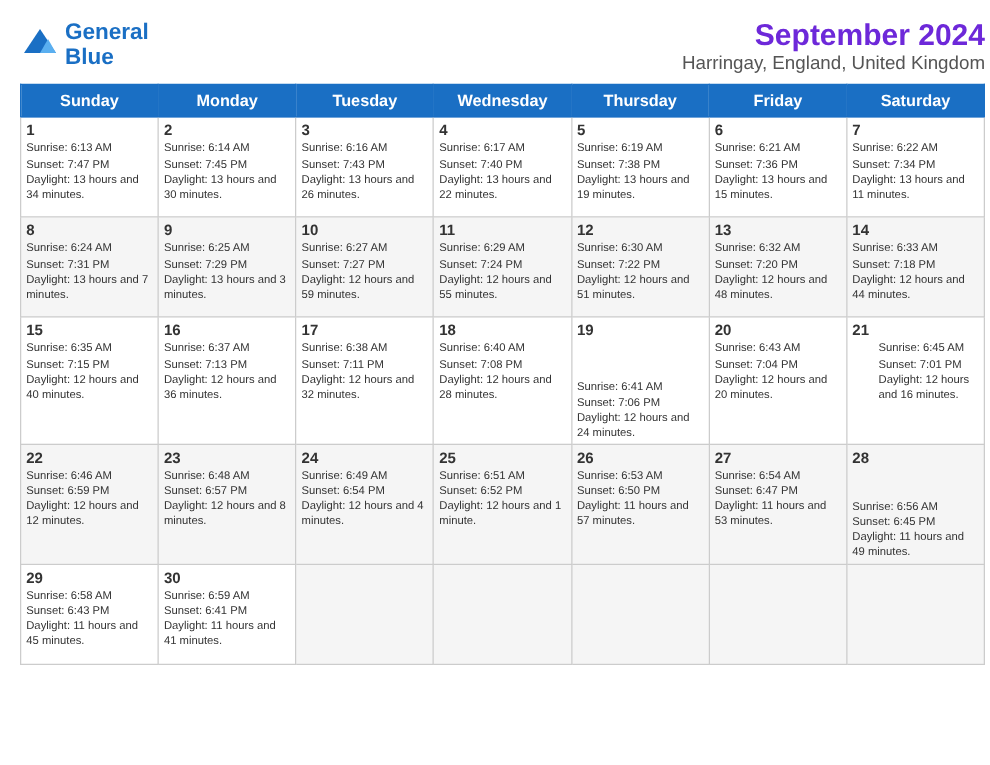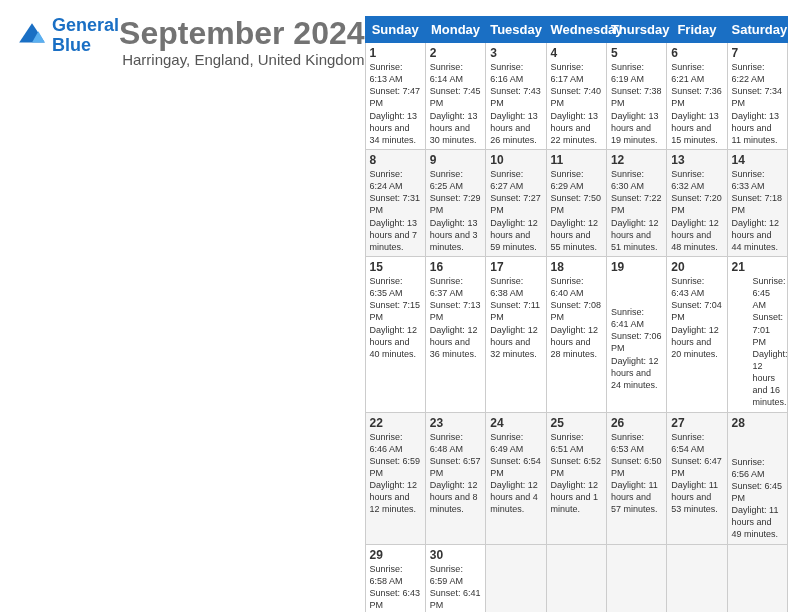--- a/index.html
+++ b/index.html
@@ -8,20 +8,21 @@
       background: #fff;
       width: 792px;
       height: 612px;
       overflow: hidden;
     }
     .page {
       width: 792px;
       height: 508px;
       padding: 16px 4px 8px 16px;
       display: flex;
+      flex-direction: column;
     }
     .header {
       display: flex;
       justify-content: space-between;
       align-items: flex-start;
       margin-bottom: 8px;
     }
     .logo {
       display: flex;
       align-items: center;
@@ -37,23 +38,23 @@
       color: #1a6fc4;
     }
     .logo-icon {
       width: 32px;
       height: 32px;
     }
     .title-block {
       text-align: right;
     }
     .month-title {
-      font-size: 32px;
+      font-size: 24px;
       font-weight: bold;
-      color: #737373;
+      color: #6d28d9;
       line-height: 1.1;
     }
     .location {
       font-size: 15px;
       color: #555;
     }
     .calendar {
       flex: 1;
       border-collapse: collapse;
       width: 100%;
@@ -193,21 +194,21 @@
           </td>
           <td>
             <span class="day-num">10</span>
             <div class="day-info" style="white-space: pre-line;">Sunrise: 6:27 AM
 Sunset: 7:27 PM
 Daylight: 12 hours and 59 minutes.</div>
           </td>
           <td>
             <span class="day-num">11</span>
             <div class="day-info" style="white-space: pre-line;">Sunrise: 6:29 AM
-Sunset: 7:50 PM
+Sunset: 7:24 PM
 Daylight: 12 hours and 55 minutes.</div>
           </td>
           <td>
             <span class="day-num">12</span>
             <div class="day-info" style="white-space: pre-line;">Sunrise: 6:30 AM
 Sunset: 7:22 PM
 Daylight: 12 hours and 51 minutes.</div>
           </td>
           <td>
             <span class="day-num">13</span>

